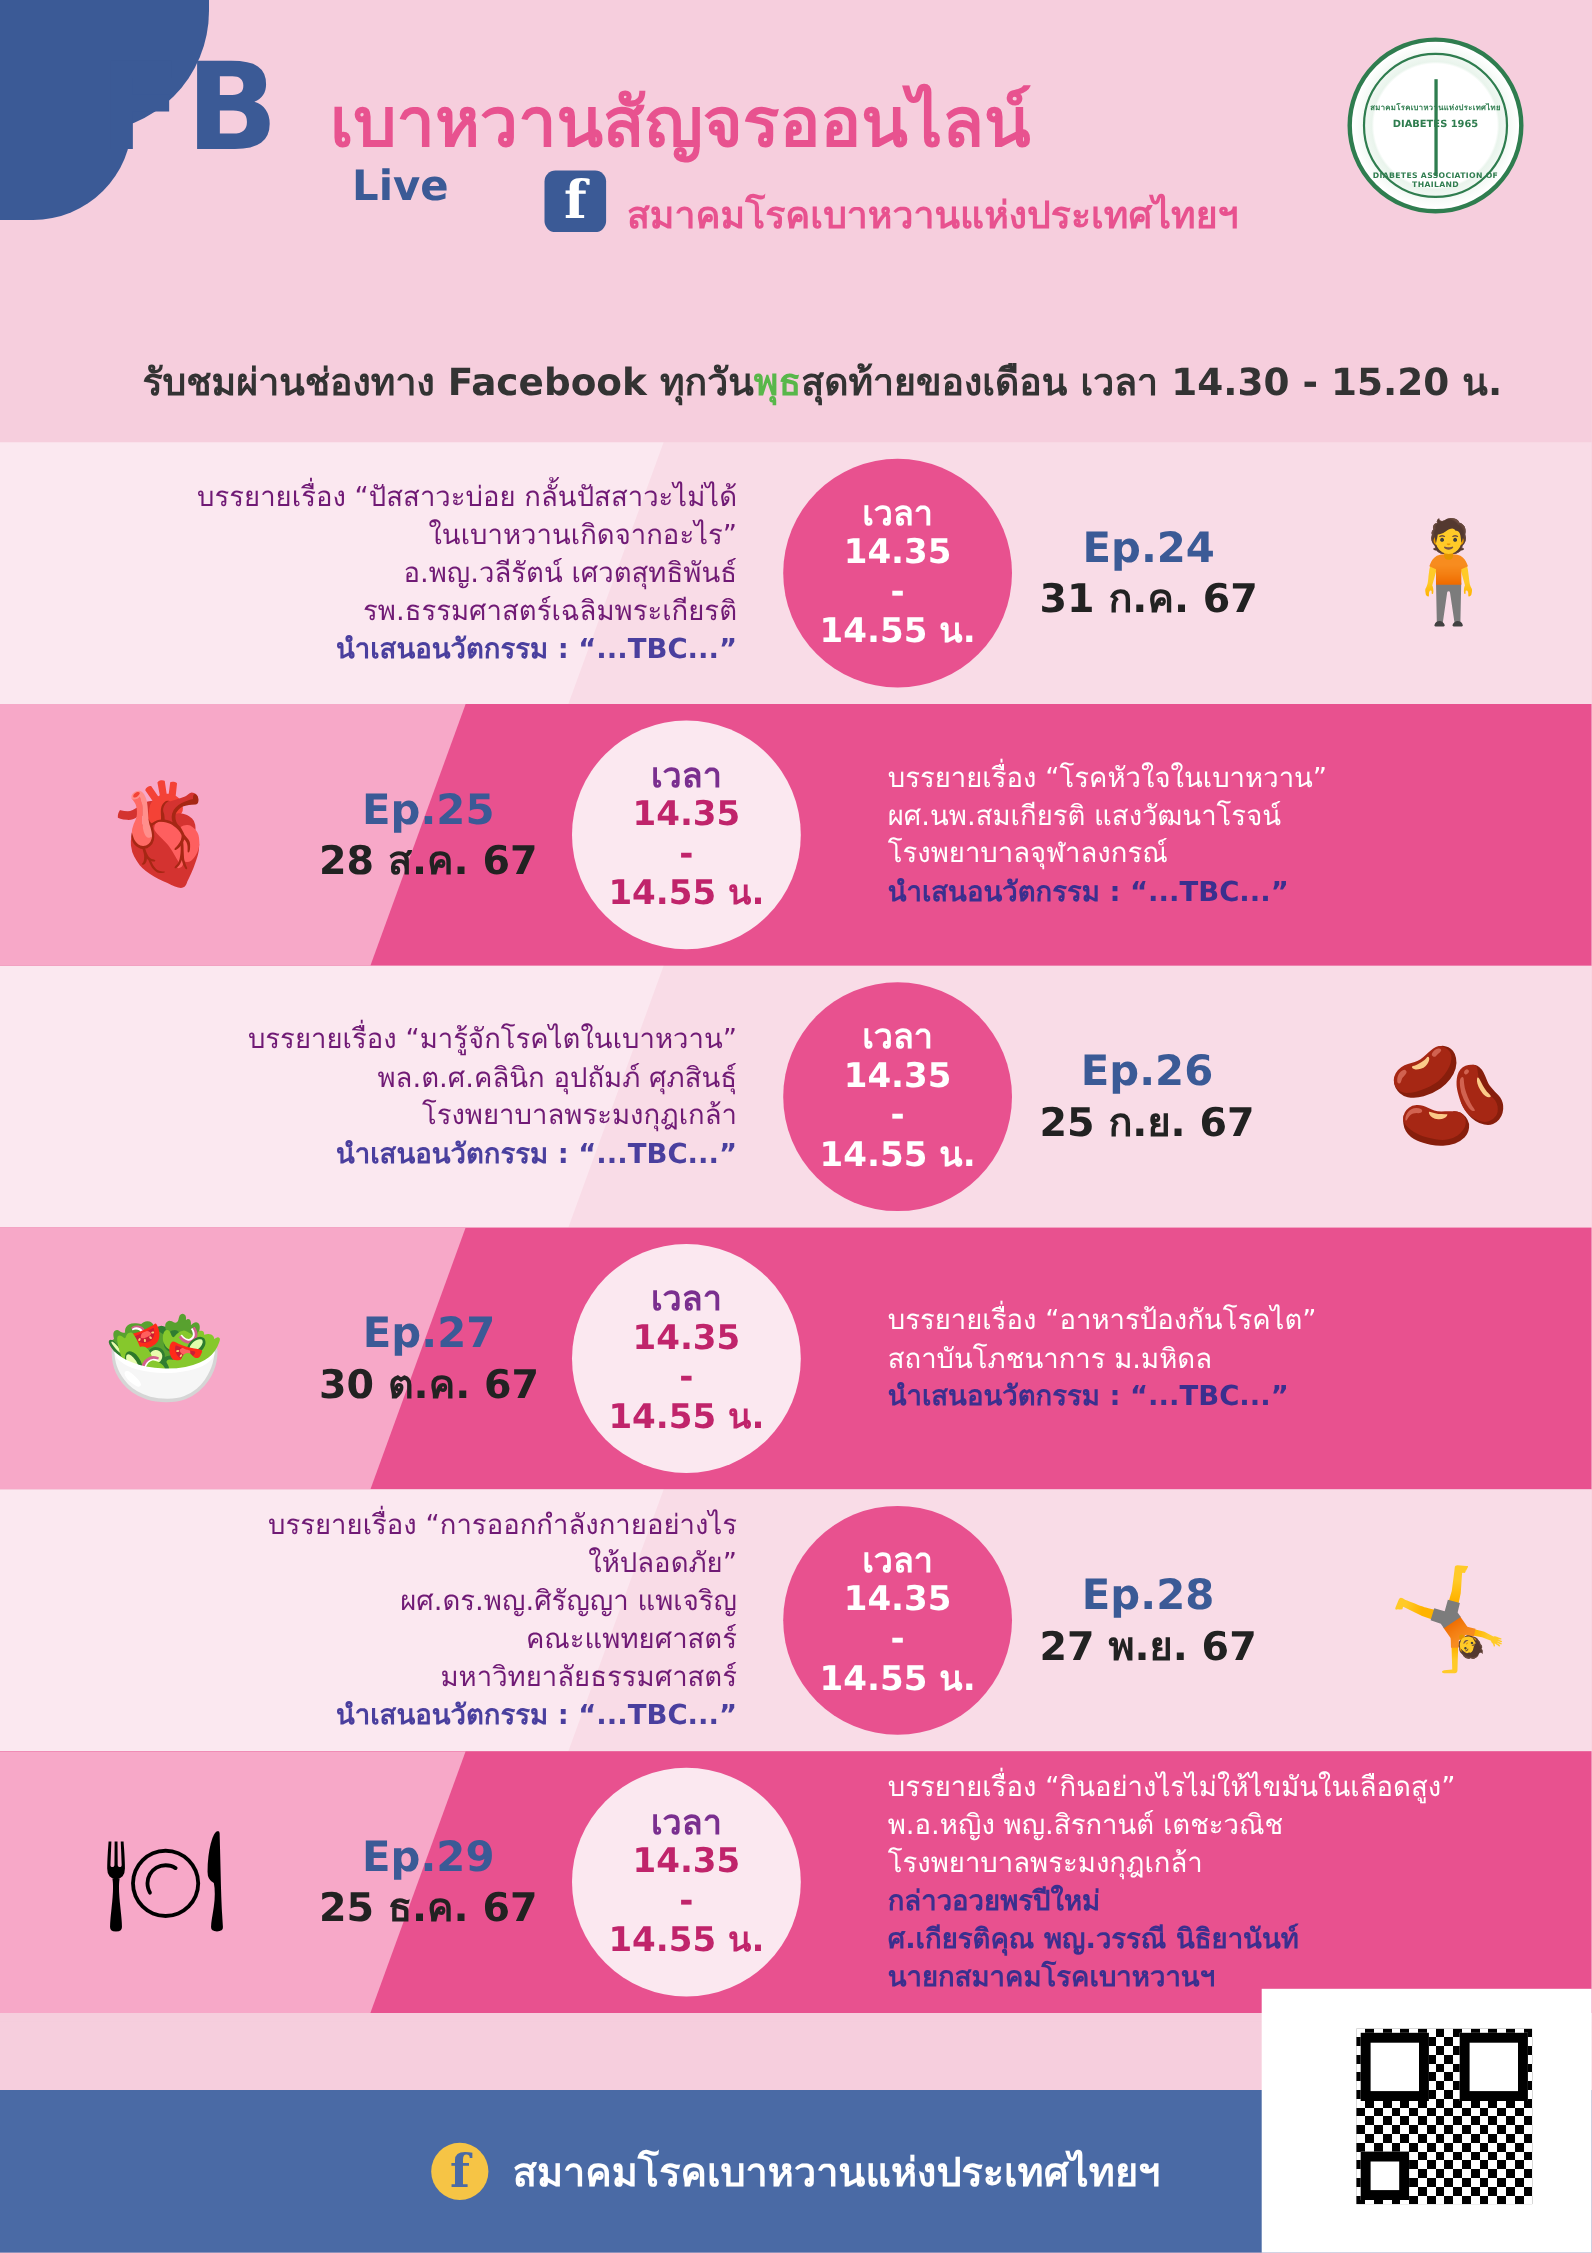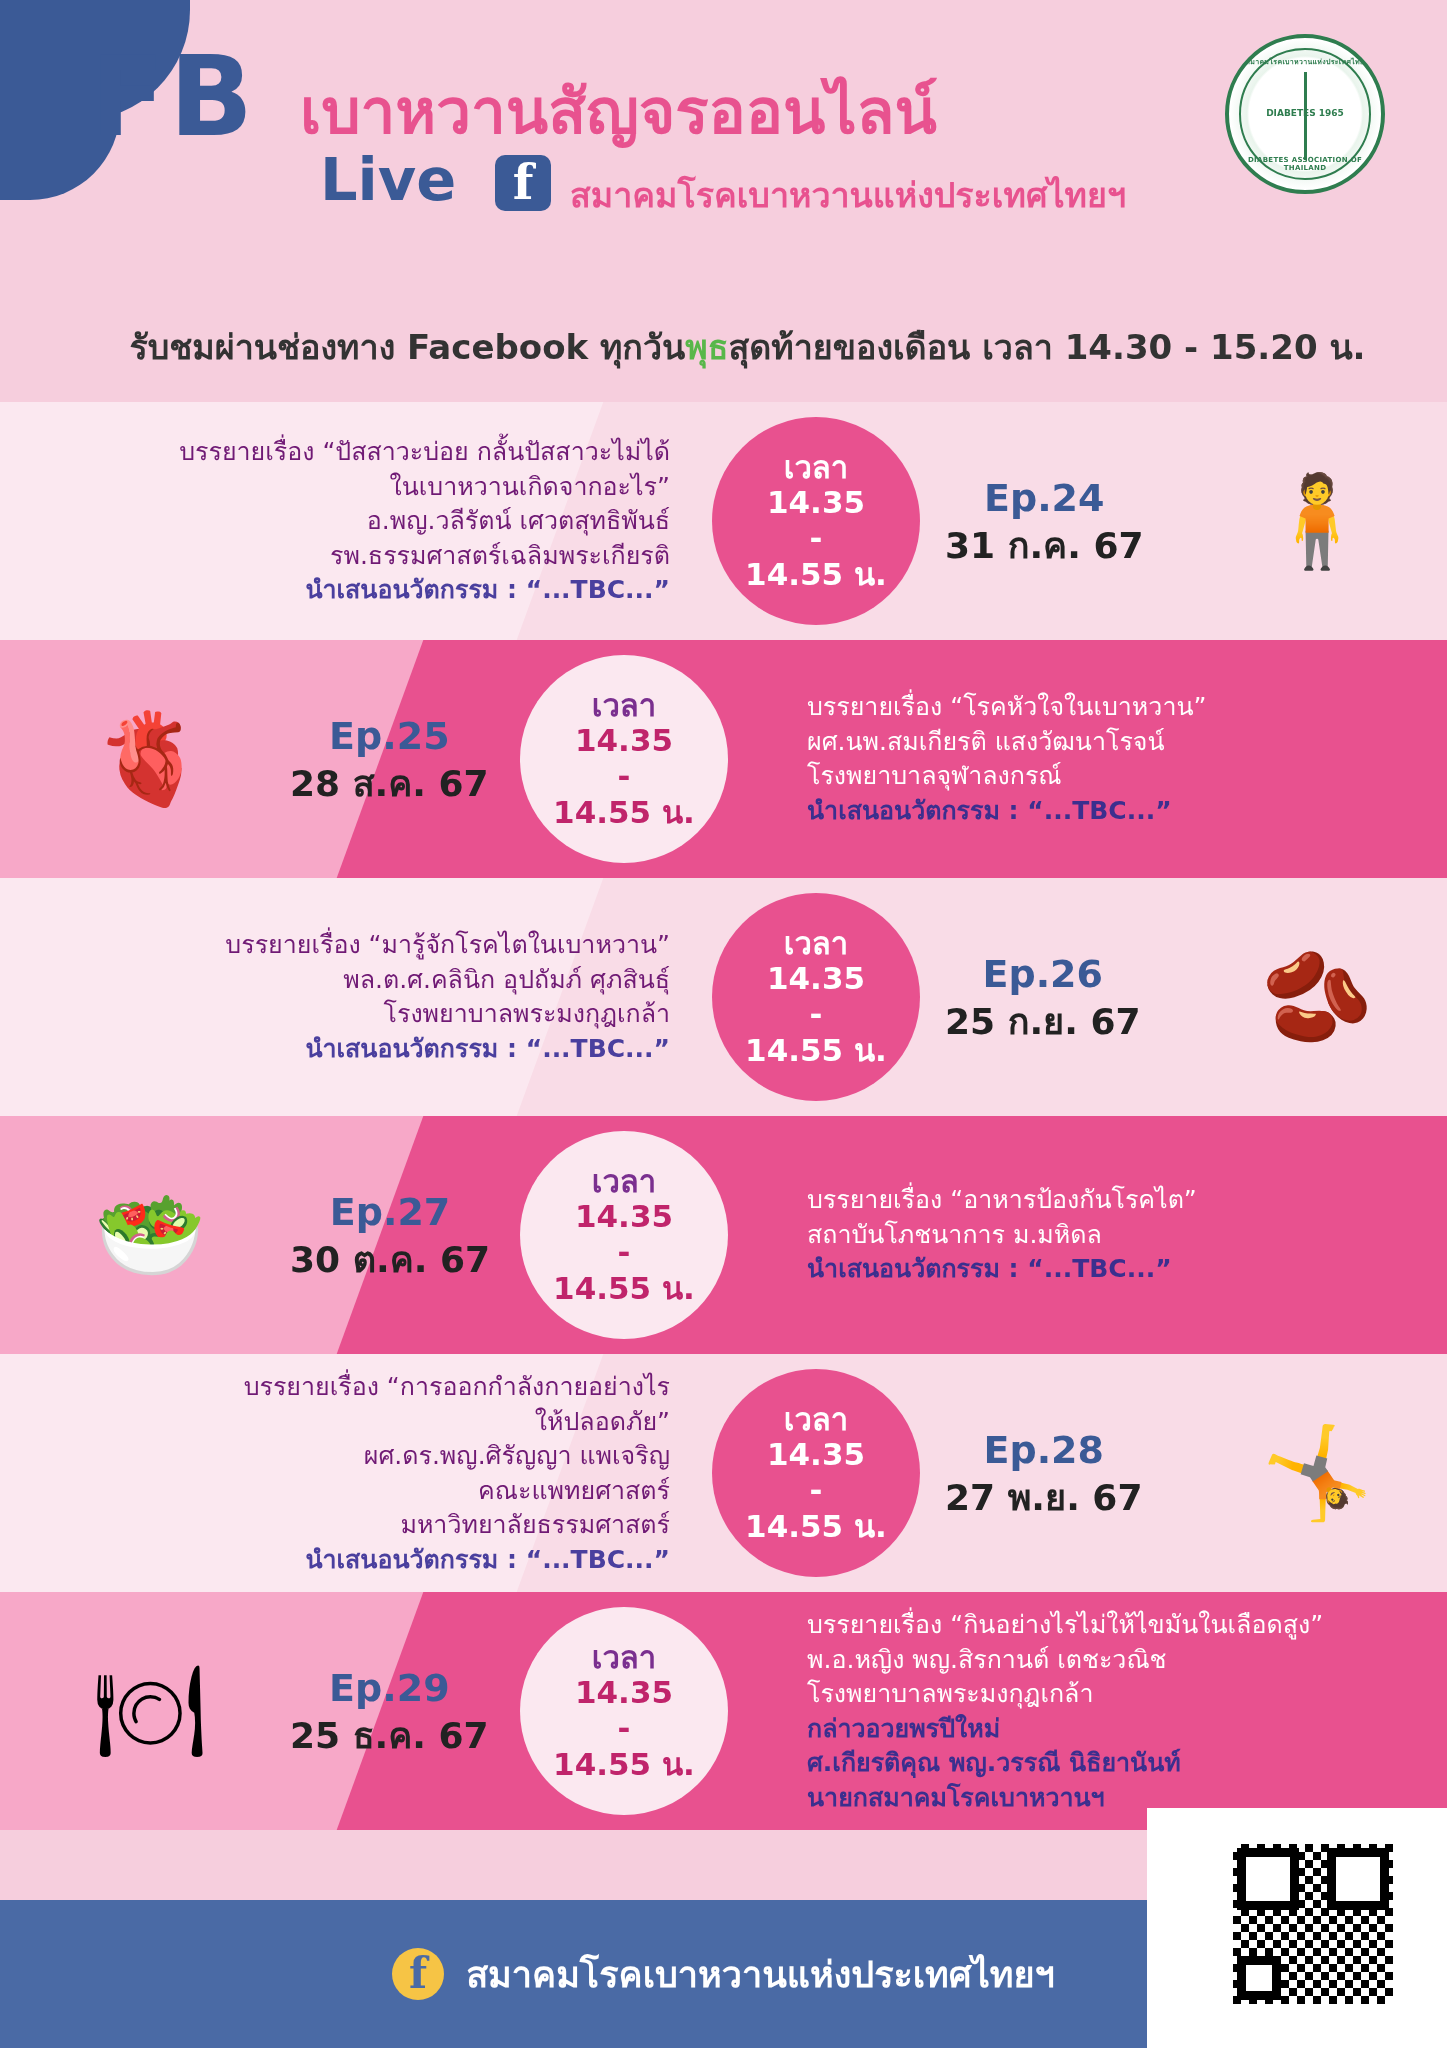--- a/index.html
+++ b/index.html
@@ -43,21 +43,21 @@
     left: 90px; top: 42px;
     font-size: 110px;
     font-weight: 800;
     color: #3b5a96;
     letter-spacing: 4px;
     line-height: 1;
   }
   .logo-live {
     position: absolute;
     left: 320px; top: 150px;
-    font-size: 59px;
+    font-size: 38px;
     font-weight: 800;
     color: #3b5a96;
     line-height: 1;
   }
   .fb-glyph {
     position: absolute;
     left: 495px; top: 155px;
     width: 56px; height: 56px;
     background: #3b5a96;
     border-radius: 10px;
@@ -106,20 +106,21 @@
     justify-content: center;
   }
   .emblem-text-top, .emblem-text-bottom {
     position: absolute;
     width: 100%;
     text-align: center;
     font-size: 7px;
     color: #2f7d4f;
     font-weight: 700;
     letter-spacing: .3px;
+    margin-top: 36px;
   }
   .emblem-text-top { top: 6px; }
   .emblem-text-bottom { bottom: 6px; }
   .emblem-center {
     font-size: 9px;
     color: #2f7d4f;
     font-weight: 700;
     text-align: center;
     line-height: 1.3;
   }

